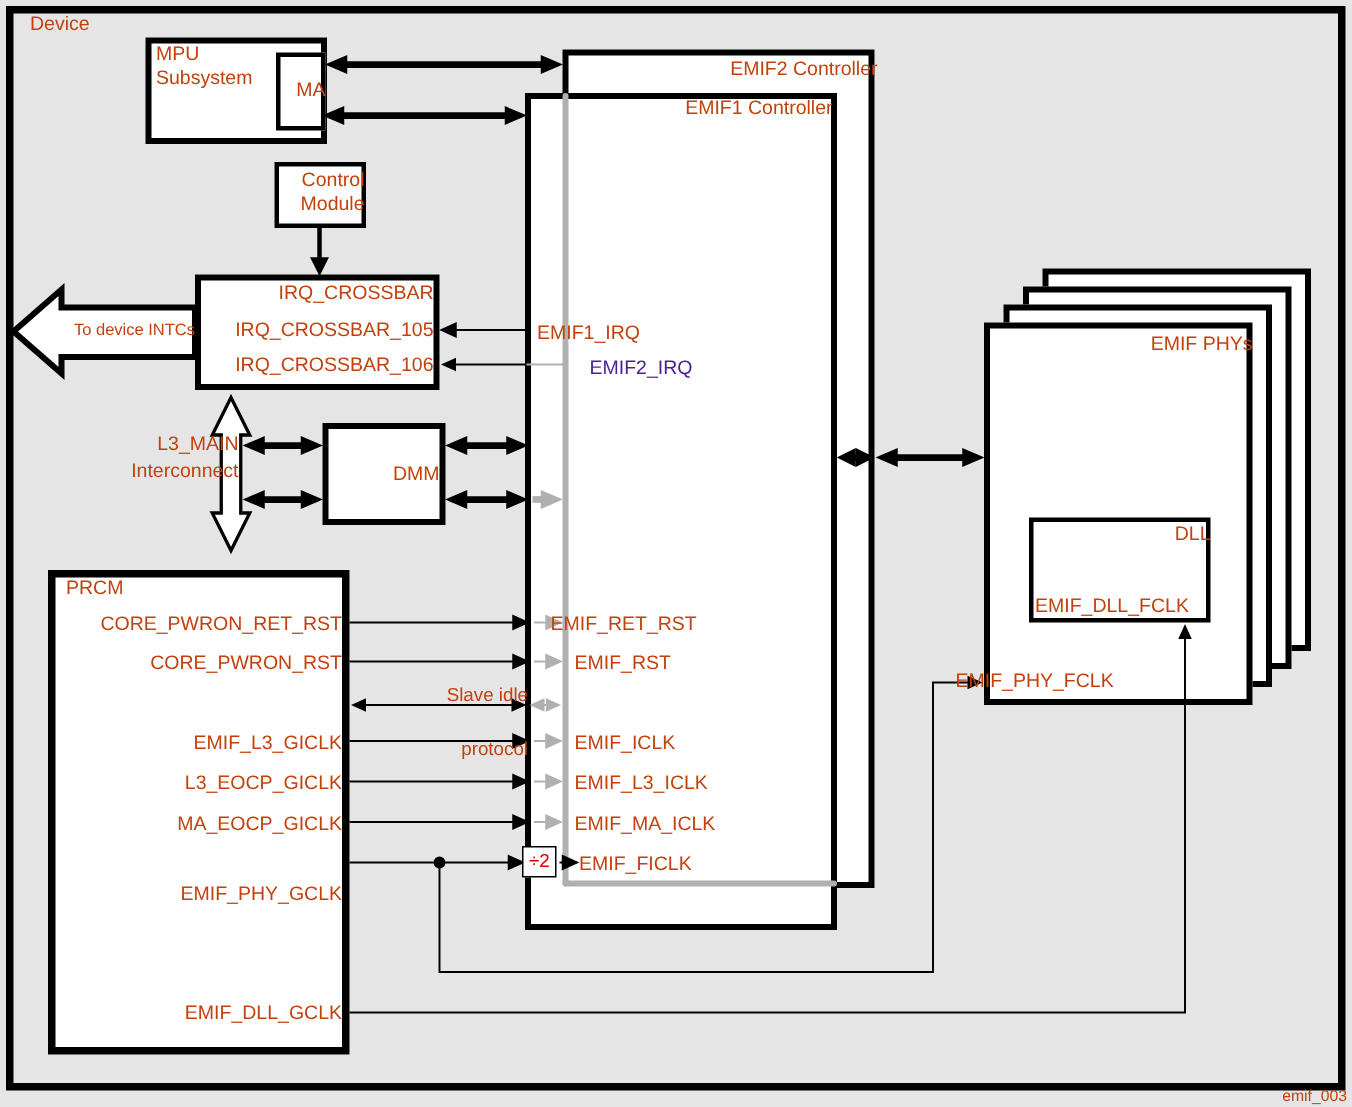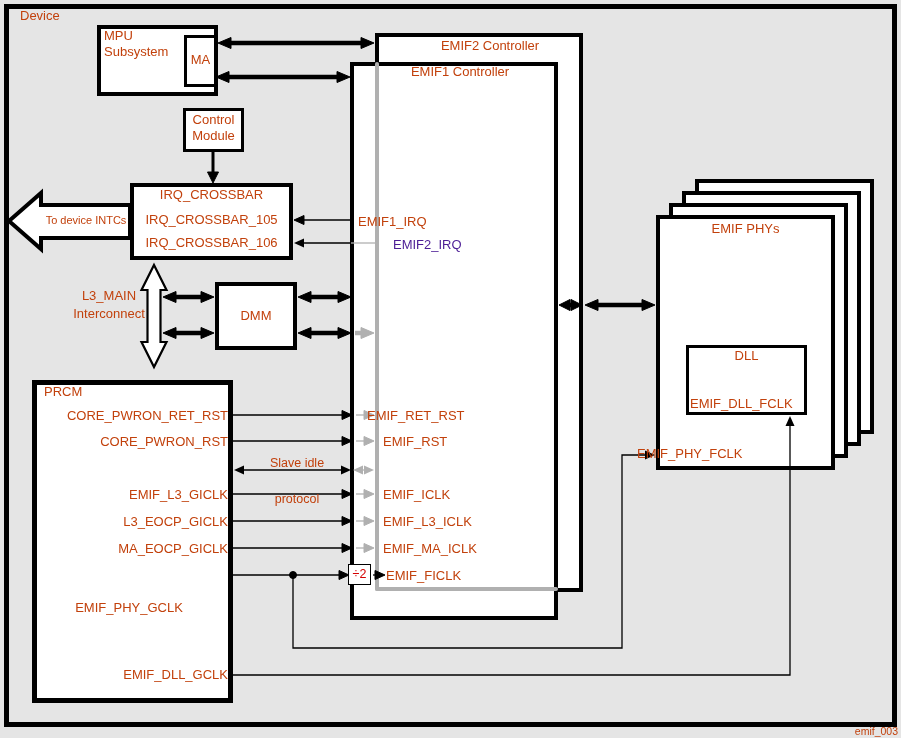--- a/index.html
+++ b/index.html
@@ -1,21 +1,21 @@
 <!DOCTYPE html>
 <html><head>
 <meta charset="utf-8">
 <style>
   html,body{margin:0;padding:0;background:#e5e5e5;}
   .stage{position:relative;width:901px;height:738px;background:#e5e5e5;
          font-family:"Liberation Sans",sans-serif;overflow:hidden;}
   .box{position:absolute;background:#ffffff;border:4px solid #000;box-sizing:border-box;}
   .nofill{background:transparent;}
   .lbl{position:absolute;font-size:13px;line-height:15px;white-space:nowrap;color:#c2410c;}
-  .c{text-align:center;}
+  .c{text-align:right;}
   .r{text-align:right;}
   .gray{color:#4c1d95;}
   .overlay{position:absolute;left:0;top:0;pointer-events:none;}
   .divbox{position:absolute;background:#fff;border:1px solid #000;box-sizing:border-box;
           color:#d40000;font-size:12.5px;text-align:center;line-height:18px;}
 </style>
 </head>
 <body>
 
 <div class="stage">
@@ -192,21 +192,21 @@
   <div class="lbl c" style="left:59px;top:306px;width:100px;">Interconnect</div>
 
   <div class="lbl c" style="left:219px;top:308px;width:74px;">DMM</div>
 
   <div class="lbl" style="left:44px;top:384px;">PRCM</div>
   <div class="lbl r" style="left:30px;top:408px;width:198px;">CORE_PWRON_RET_RST</div>
   <div class="lbl r" style="left:30px;top:434px;width:198px;">CORE_PWRON_RST</div>
   <div class="lbl r" style="left:30px;top:487px;width:198px;">EMIF_L3_GICLK</div>
   <div class="lbl r" style="left:30px;top:514px;width:198px;">L3_EOCP_GICLK</div>
   <div class="lbl r" style="left:30px;top:541px;width:198px;">MA_EOCP_GICLK</div>
-  <div class="lbl r" style="left:30px;top:600px;width:198px;text-align:center;">EMIF_PHY_GCLK</div>
+  <div class="lbl r" style="left:30px;top:588px;width:198px;">EMIF_PHY_GCLK</div>
   <div class="lbl r" style="left:30px;top:667px;width:198px;">EMIF_DLL_GCLK</div>
 
   <div class="lbl c" style="left:242px;top:456px;width:110px;font-size:12.5px;">Slave idle</div>
   <div class="lbl c" style="left:242px;top:492px;width:110px;font-size:12.5px;">protocol</div>
 
   <div class="lbl c" style="left:395px;top:38px;width:190px;">EMIF2 Controller</div>
   <div class="lbl c" style="left:365px;top:64px;width:190px;">EMIF1 Controller</div>
 
   <div class="lbl" style="left:358px;top:214px;">EMIF1_IRQ</div>
   <div class="lbl gray" style="left:393px;top:237px;">EMIF2_IRQ</div>

